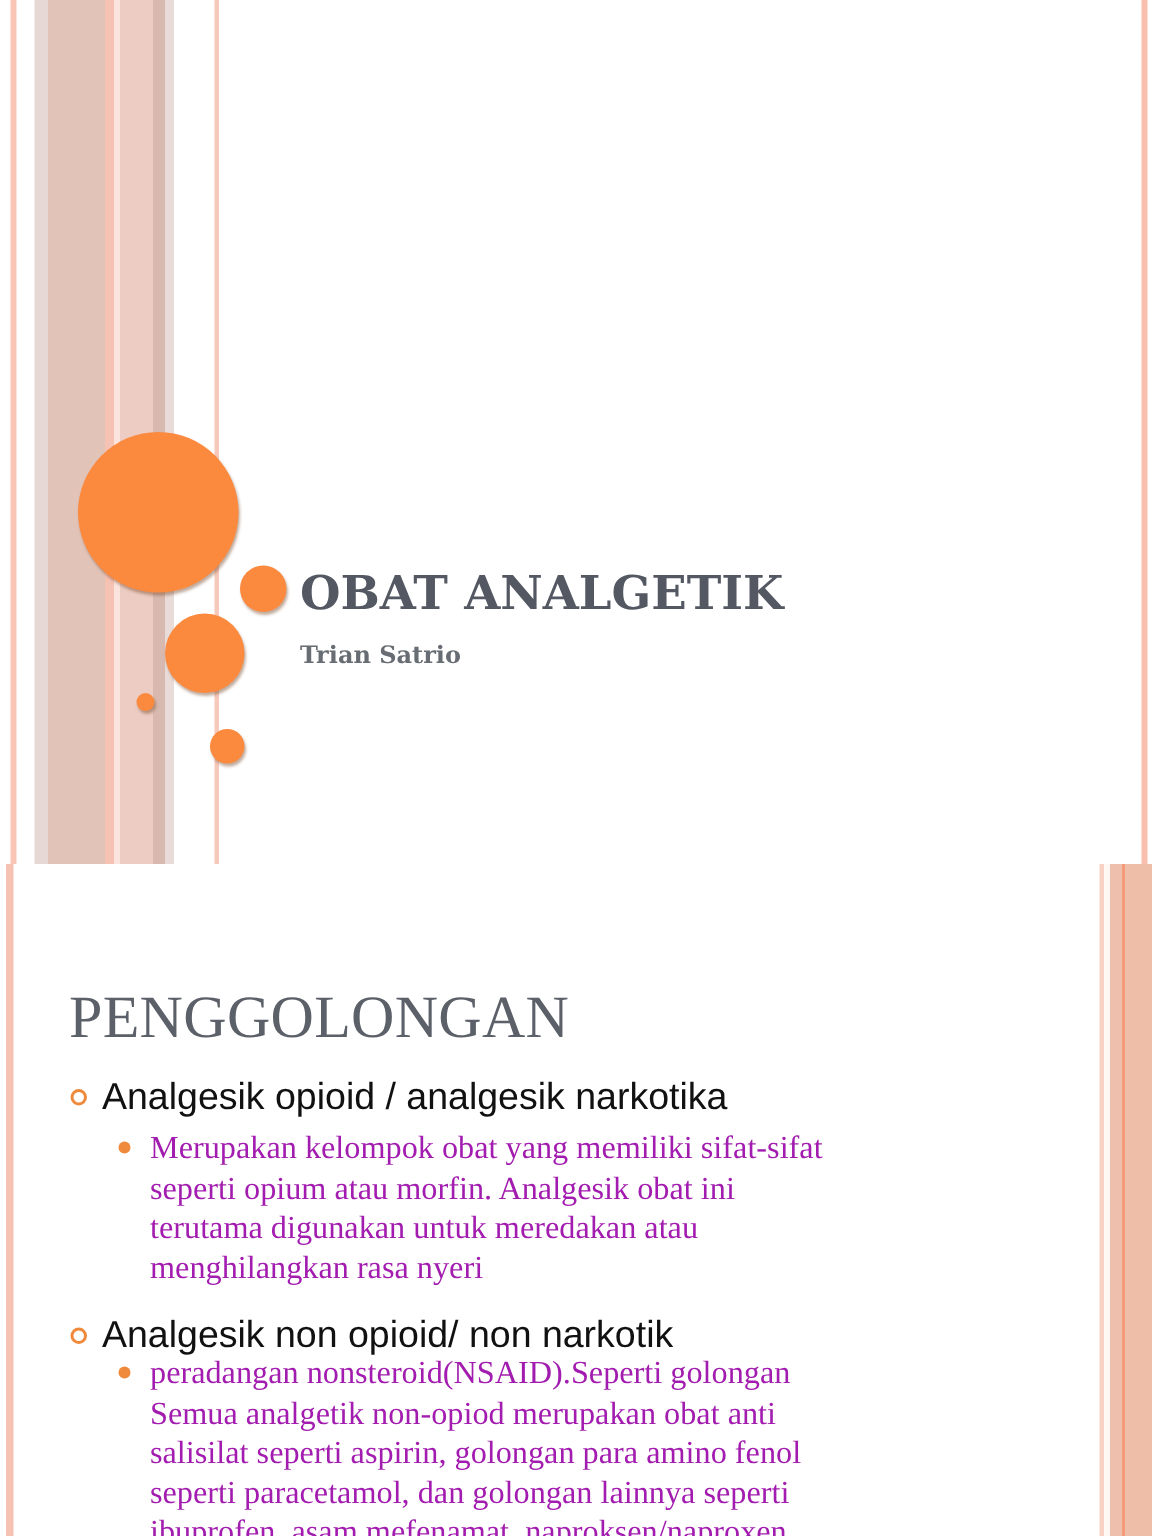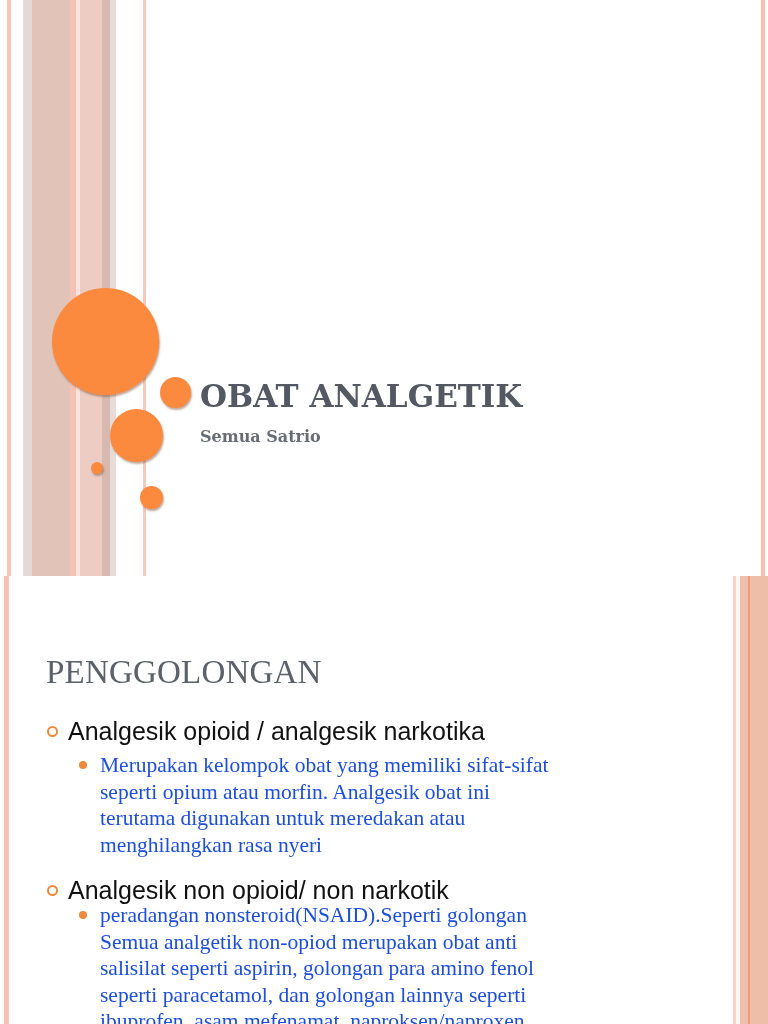--- a/index.html
+++ b/index.html
@@ -9,25 +9,25 @@
   #slide1 { top:0; height:576px; }
   #slide2 { top:576px; height:448px; }
 
   .stripe { position:absolute; top:0; bottom:0; }
 
   .circle { position:absolute; border-radius:50%; background:#fb8a3f; box-shadow:1px 2px 2px rgba(120,70,40,0.45); }
 
   .title1 { position:absolute; left:200px; top:378px; font-family:"DejaVu Serif", serif; font-weight:bold; font-size:31px; color:#535862; letter-spacing:0px; white-space:nowrap; }
   .subtitle1 { position:absolute; left:200px; top:427px; font-family:"DejaVu Serif", serif; font-weight:bold; font-size:16px; color:#686d74; white-space:nowrap; }
 
-  .title2 { position:absolute; left:46px; top:78px; font-family:"Liberation Serif", serif; font-size:33px; color:#5c6068; white-space:nowrap; letter-spacing:0.2px; }
+  .title2 { position:absolute; left:46px; top:78px; font-family:"Liberation Serif", serif; font-size:40px; color:#5c6068; white-space:nowrap; letter-spacing:0.2px; }
 
   .l1 { position:absolute; left:68px; font-family:Liberation Sans, sans-serif; font-size:25px; color:#111; white-space:nowrap; }
   .l1 .b { position:absolute; left:-21px; top:9px; width:7px; height:7px; border:2.5px solid #ef8a3d; border-radius:50%; }
-  .l2 { position:absolute; left:100px; width:560px; font-family:"Liberation Serif", serif; font-size:21.5px; line-height:26.5px; color:#1d4ed8; }
+  .l2 { position:absolute; left:100px; width:560px; font-family:"Liberation Serif", serif; font-size:21.5px; line-height:26.5px; color:#a21caf; }
   .l2 .b { position:absolute; left:-21px; top:9px; width:8px; height:8px; background:#ef8a3d; border-radius:50%; }
   .l2 .line { display:block; white-space:nowrap; }
 </style>
 </head>
 <body>
 
 <div id="slide1" class="slide">
 
   <div class="stripe" style="left:7px;width:4px;background:#f8c5b6;"></div>
   <div class="stripe" style="left:23px;width:9px;background:#e5d8d5;"></div>
@@ -40,21 +40,21 @@
   <div class="stripe" style="left:143px;width:3px;background:#f7c9bb;"></div>
   <div class="stripe" style="left:761px;width:4px;background:#fac0ae;"></div>
 
   <div class="circle" style="left:52px;top:288px;width:107px;height:107px;"></div>
   <div class="circle" style="left:160px;top:377px;width:31px;height:31px;"></div>
   <div class="circle" style="left:110px;top:409px;width:53px;height:53px;"></div>
   <div class="circle" style="left:91px;top:462px;width:12px;height:12px;"></div>
   <div class="circle" style="left:140px;top:486px;width:23px;height:23px;"></div>
 
   <div class="title1">OBAT ANALGETIK</div>
-  <div class="subtitle1">Semua Satrio</div>
+  <div class="subtitle1">Trian Satrio</div>
 </div>
 
 <div id="slide2" class="slide">
 
   <div class="stripe" style="left:4px;width:5px;background:#f6c2b3;"></div>
 
   <div class="stripe" style="left:733px;width:3px;background:#f8d2c4;"></div>
   <div class="stripe" style="left:736px;width:4px;background:#fff7f4;"></div>
   <div class="stripe" style="left:740px;width:8px;background:#efbfae;"></div>
   <div class="stripe" style="left:748px;width:2px;background:#f29a7a;"></div>

